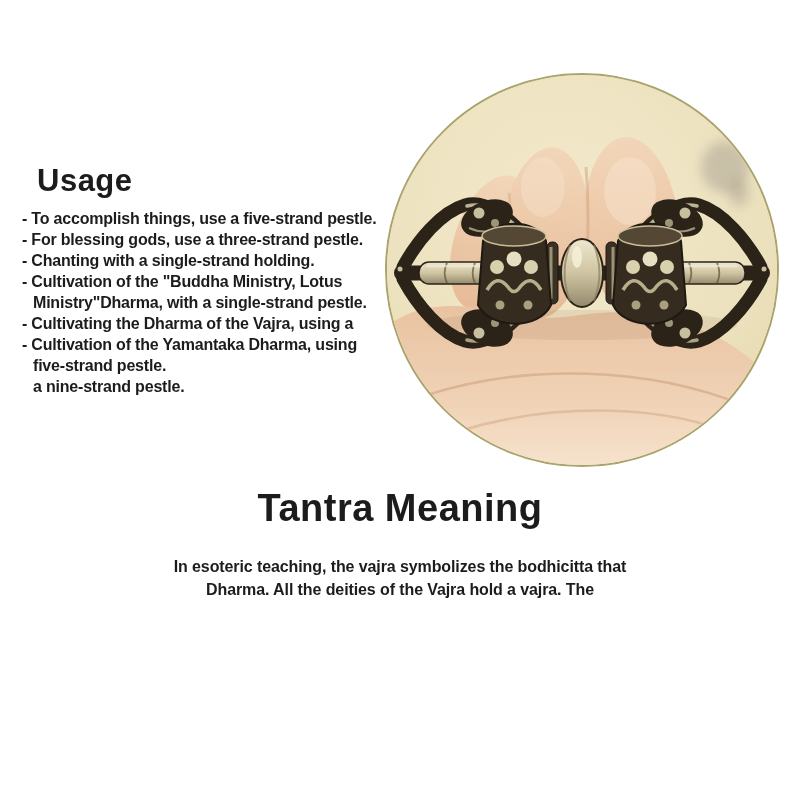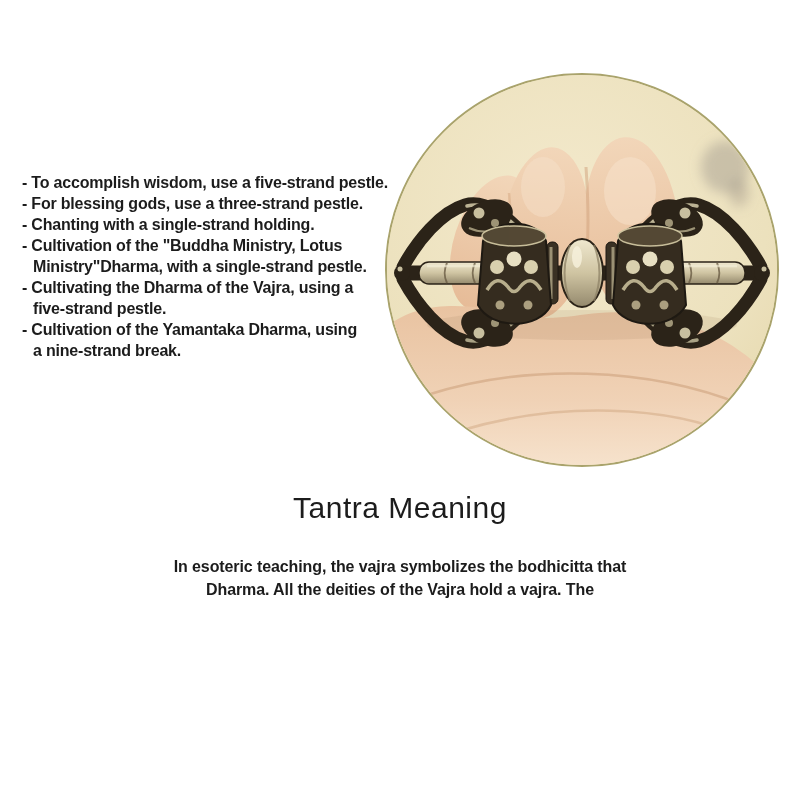--- a/index.html
+++ b/index.html
@@ -52,49 +52,50 @@
   }
   .photo-circle svg{display:block;width:390px;height:390px;}
   .tantra-section{
     position:absolute;
     left:0;
     top:489px;
     width:800px;
     text-align:center;
   }
   .tantra-title{
-    font-size:30px;
-    font-weight:normal;
+    font-size:38px;
+    font-weight:bold;
     letter-spacing:0.5px;
     line-height:38px;
   }
   .tantra-body{
     margin:28px auto 0;
     width:720px;
     font-size:16px;
     font-weight:bold;
     line-height:23px;
     letter-spacing:-0.1px;
     text-align:center;
   }
 </style>
 </head>
 <body>
 
 <section class="usage-section">
+  <h1 class="usage-title">Usage</h1>
   <div class="usage-list">
-    <div class="usage-line">- To accomplish wisdom, use a five-strand pestle.</div>
+    <div class="usage-line">- To accomplish things, use a five-strand pestle.</div>
     <div class="usage-line">- For blessing gods, use a three-strand pestle.</div>
     <div class="usage-line">- Chanting with a single-strand holding.</div>
     <div class="usage-line">- Cultivation of the "Buddha Ministry, Lotus</div>
     <div class="usage-line indent">Ministry"Dharma, with a single-strand pestle.</div>
     <div class="usage-line">- Cultivating the Dharma of the Vajra, using a</div>
+    <div class="usage-line">- Cultivation of the Yamantaka Dharma, using</div>
     <div class="usage-line indent">five-strand pestle.</div>
-    <div class="usage-line">- Cultivation of the Yamantaka Dharma, using</div>
-    <div class="usage-line indent">a nine-strand break.</div>
+    <div class="usage-line indent">a nine-strand pestle.</div>
   </div>
 </section>
 
 <div class="photo-circle">
   <svg viewBox="0 0 390 390" role="img" aria-label="Photo of an open hand holding an antique bronze vajra (dorje) pestle across the fingers">
     <defs>
       <radialGradient id="bgGrad" cx="45%" cy="35%" r="75%">
         <stop offset="0%" stop-color="#f3e9cc"></stop>
         <stop offset="70%" stop-color="#ece1bd"></stop>
         <stop offset="100%" stop-color="#e6d8ad"></stop>

